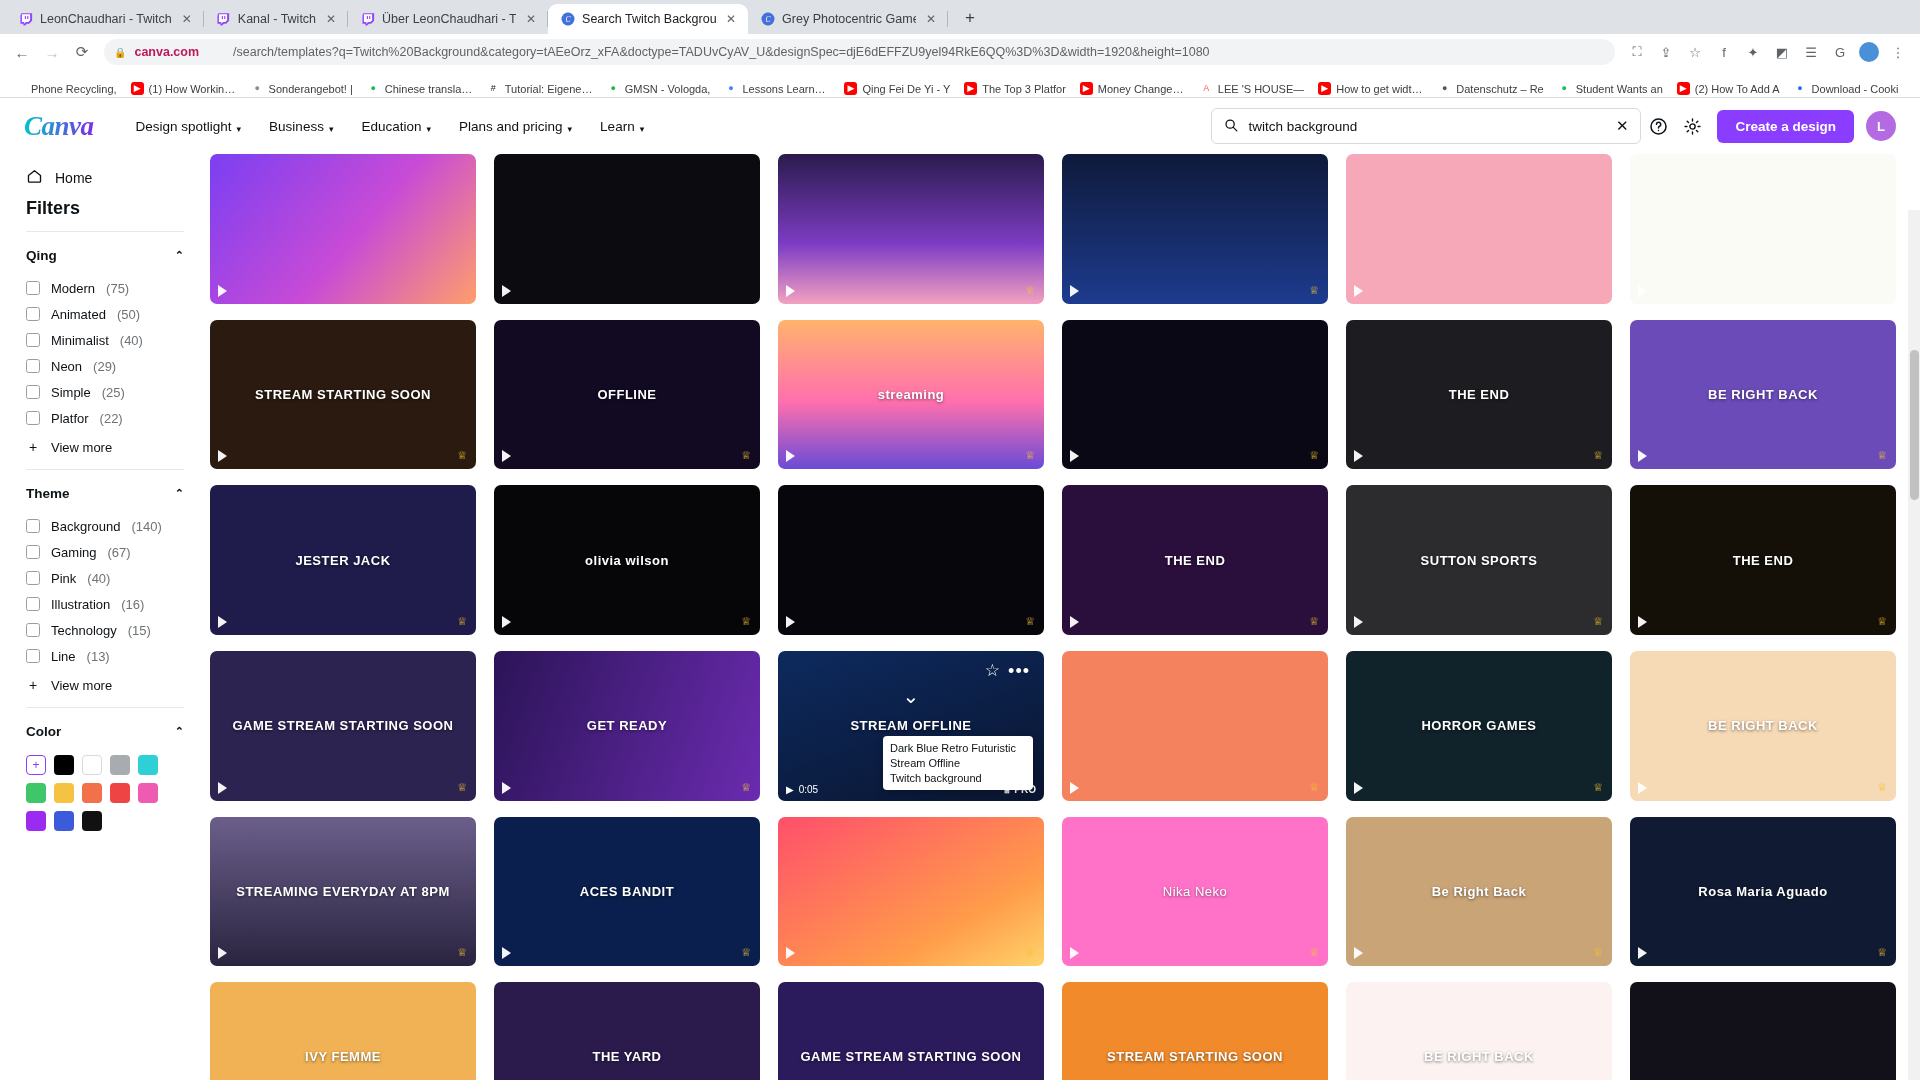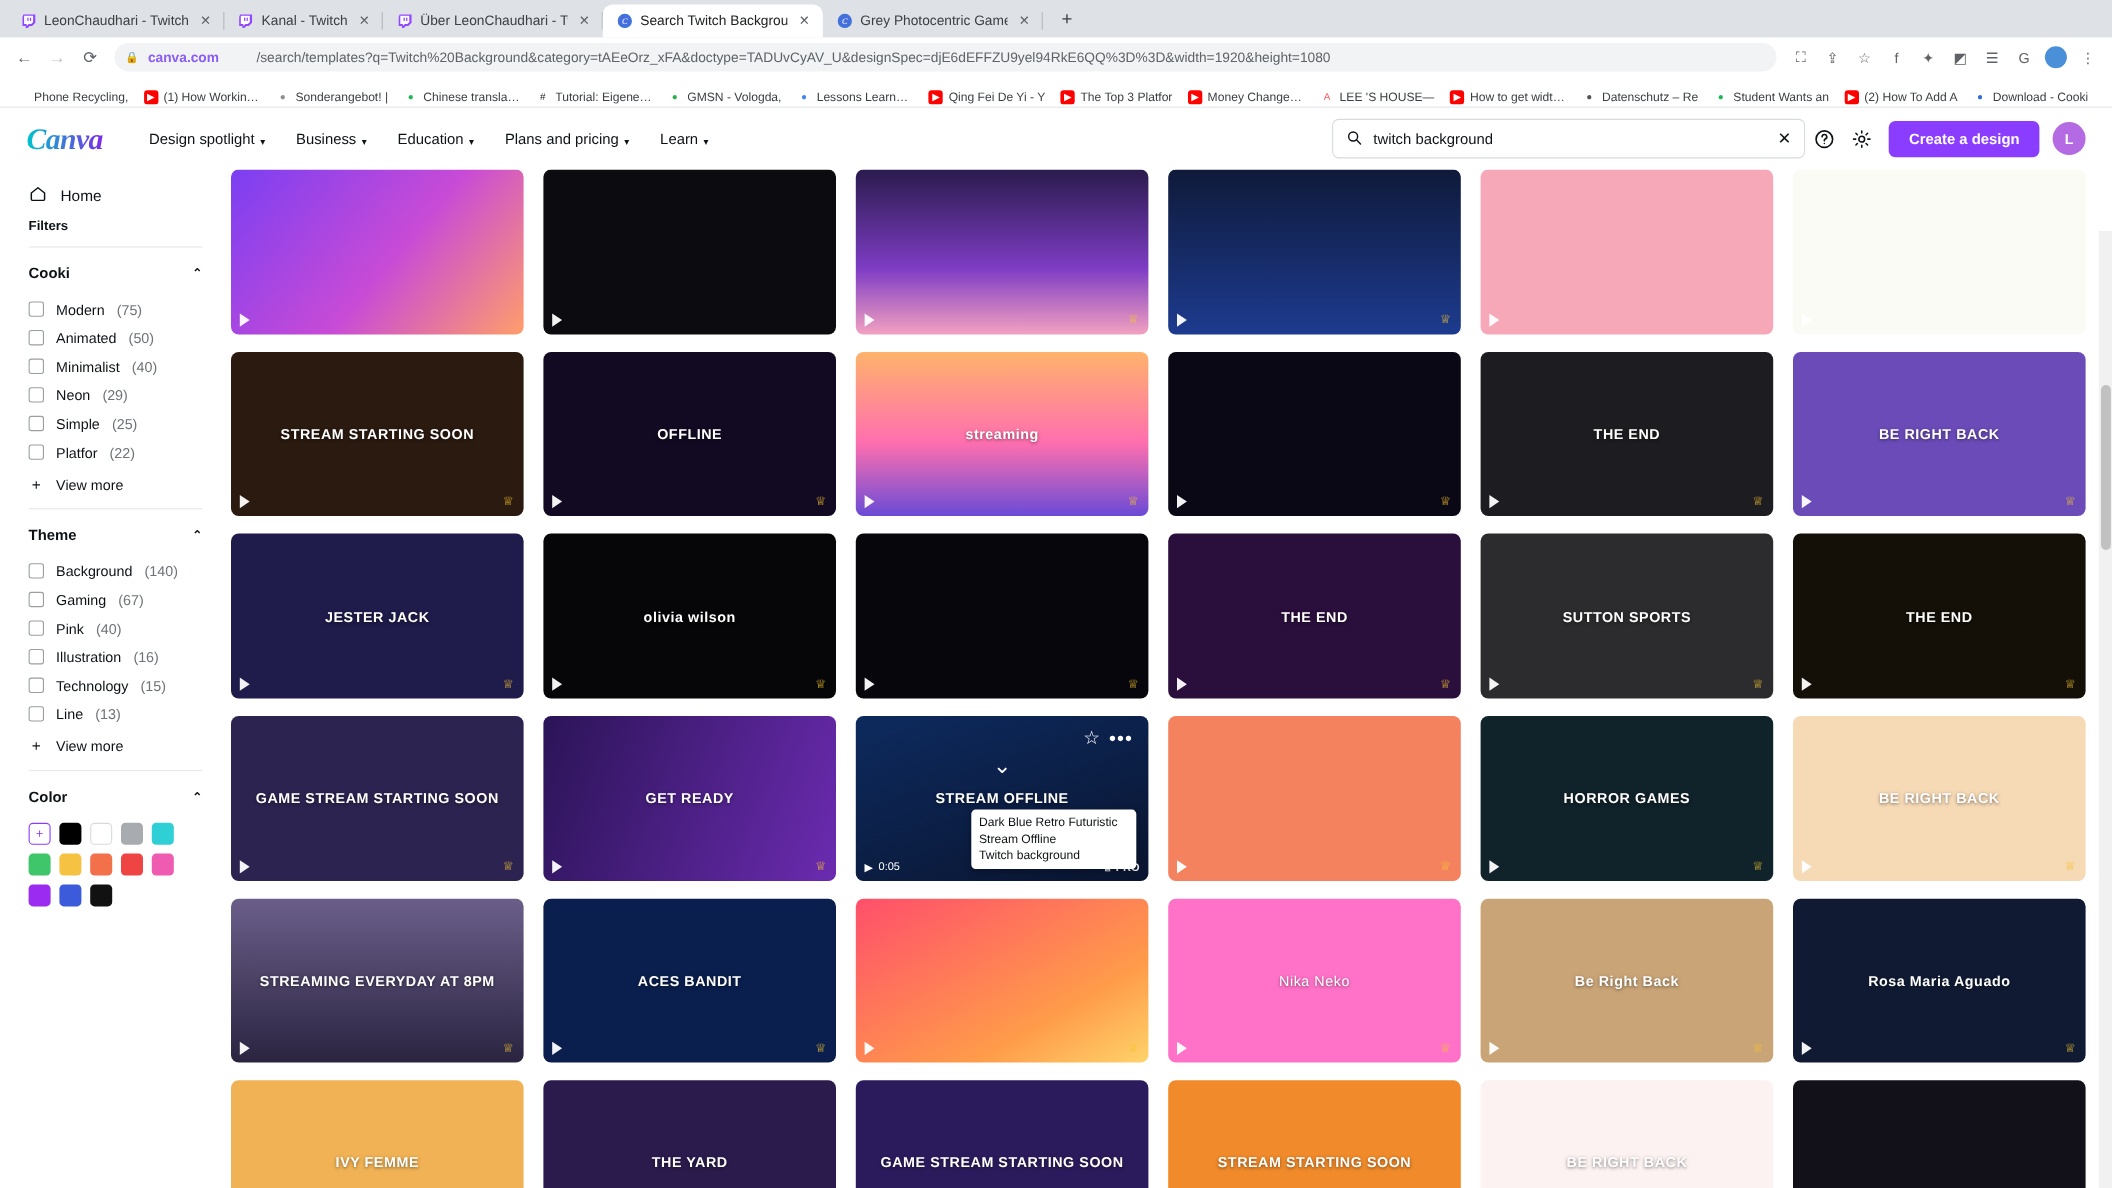--- a/index.html
+++ b/index.html
@@ -40,21 +40,21 @@
   .navbtn { width: 28px; height: 28px; display:flex; align-items:center; justify-content:center;
     color:#5f6368; font-size: 15px; border-radius: 50%; }
   .navbtn.dim { color: #bdc1c6; }
   .omnibox {
     flex: 1 1 auto; height: 26px; background: #f1f3f4; border-radius: 13px;
     display: flex; align-items: center; padding: 0 10px; gap: 8px; margin: 0 6px;
     font-size: 12.5px; color: #202124; overflow: hidden;
   }
   .omnibox .lock { font-size: 10px; color: #5f6368; }
   .omni-url { white-space: nowrap; overflow: hidden; }
-  .omni-url b { font-weight: 700; color:#8b5cf6; }
+  .omni-url b { font-weight: 700; color:#be185d; }
   .omni-url span { color: #5f6368; margin-left: 34px; }
   .navicons { display: flex; align-items: center; gap: 1px; }
   .navicons .navbtn { font-size: 13px; }
   .profilepic { width: 20px; height: 20px; border-radius: 50%; background:#4a90d9; margin: 0 4px; }
 
   .bookmarks { height: 28px; background: #fff; display:flex; align-items:center; gap: 0px;
     padding: 0 6px; border-bottom: 1px solid #dadce0; overflow: hidden; }
   .bm { display:flex; align-items:flex-end; gap:5px; padding: 0 7px; height:22px;
     font-size: 11px; color:#3c4043; white-space: nowrap; max-width: 120px; overflow: hidden; }
   .bm-ico { width:13px; height:13px; border-radius:2px; flex:0 0 13px; display:flex;align-items:center;justify-content:center;
@@ -77,21 +77,21 @@
     font-family:"Liberation Sans",sans-serif; color:#0d1216; background:transparent; }
   .clear-x { font-size: 15px; color:#0d1216; }
   .hicon { width: 34px; height: 34px; display:flex; align-items:center; justify-content:center; font-size:15px; color:#0d1216; }
   .cta { background:#8b3dff; color:#fff; font-size:13.5px; font-weight:600; padding: 9px 18px; border-radius: 6px; margin-left:8px;}
   .avatar { width:30px; height:30px; border-radius:50%; background:#b36ae2; color:#fff; font-size:13px; font-weight:600;
     display:flex; align-items:center; justify-content:center; margin-left:12px;}
 
   .body-wrap { display:flex; }
   .sidebar { width: 210px; flex: 0 0 210px; padding: 0 26px 0 26px; }
   .side-home { display:flex; align-items:center; gap:12px; padding: 14px 0 10px 0; font-size:14px; font-weight:500;}
-  .side-title { font-size: 12px; font-weight:700; padding-bottom: 12px; }
+  .side-title { font-size: 18px; font-weight:700; padding-bottom: 12px; }
   .side-sec { border-top: 1px solid #e6e8ea; padding: 16px 0 6px 0; }
   .sec-head { display:flex; align-items:center; justify-content:space-between; font-size:13.5px; font-weight:700; margin-bottom:12px;}
   .chev { font-size:11px; color:#0d1216;}
   .opt { display:flex; align-items:center; gap:11px; padding: 5.5px 0; font-size:13px; }
   .cbx { width:14px; height:14px; border:1.3px solid #9a9ea3; border-radius:2.5px; flex:0 0 14px; }
   .opt .cnt { color:#6e7377; }
   .viewmore { display:flex; align-items:center; gap:11px; padding: 8px 0; font-size:13px; }
   .plus { font-size: 14px; width:14px; text-align:center; }
   .swatches { display:flex; flex-wrap: wrap; gap: 8px; padding-top: 4px; max-width:160px;}
   .sw { width: 20px; height:20px; border-radius:4px; }
@@ -333,21 +333,21 @@
           <svg width="17" height="17" viewBox="0 0 24 24" fill="none" stroke="#0d1216" stroke-width="1.9" stroke-linejoin="round">
               <path d="M3.5 10.5 12 3.8l8.5 6.7v8.2a1.3 1.3 0 0 1-1.3 1.3H4.8a1.3 1.3 0 0 1-1.3-1.3z"></path>
             </svg>
         </span>
         <span>Home</span>
       </div>
       <div class="side-title">Filters</div>
       <div id="filtersecs">
           <div class="side-sec">
             <div class="sec-head">
-              <span>Cooki</span>
+              <span>Qing</span>
               <span class="chev">⌃</span>
             </div>
             <div class="opt">
               <span class="cbx"></span>
               <span>Modern</span>
               <span class="cnt">(75)</span>
             </div>
             <div class="opt">
               <span class="cbx"></span>
               <span>Animated</span>

